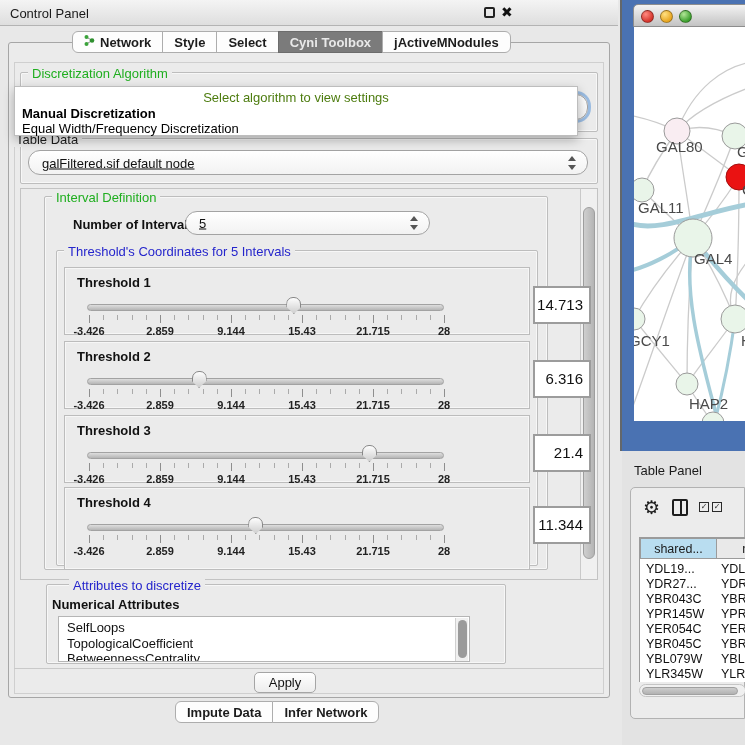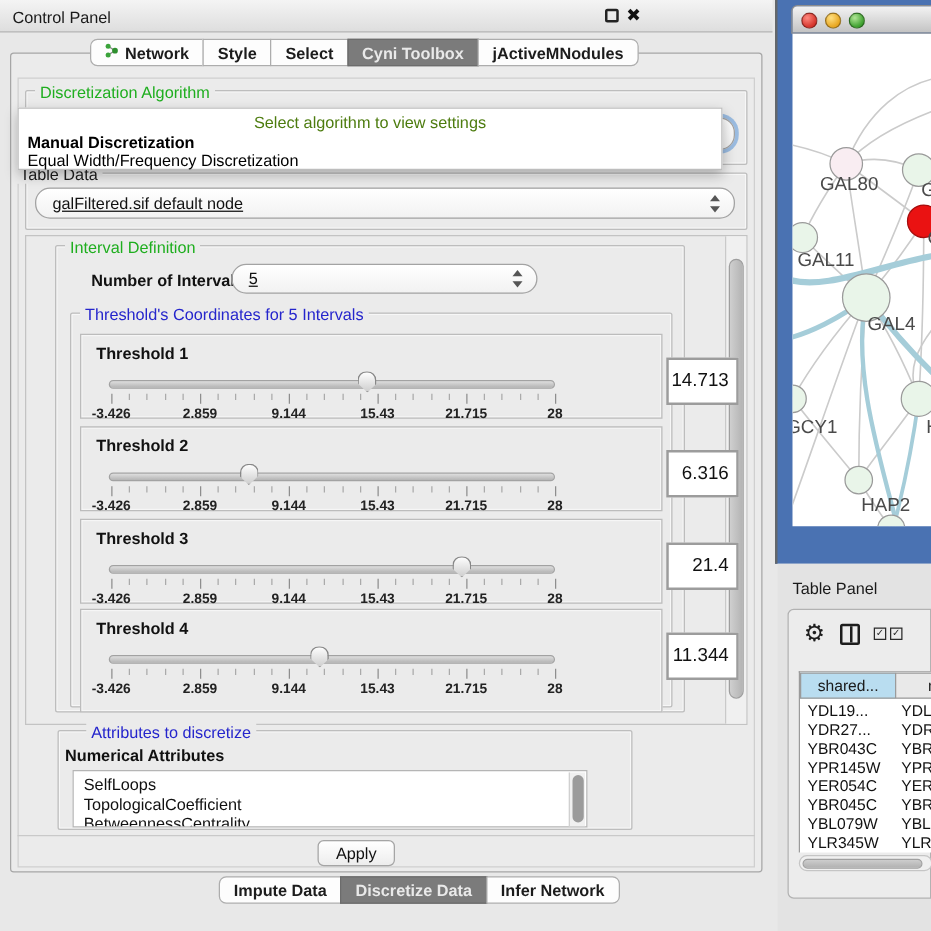--- a/index.html
+++ b/index.html
@@ -358,23 +358,20 @@
         <div class="attr-item" style="top: 18.5px;">TopologicalCoefficient</div>
         <div class="attr-item" style="top: 34px;">BetweennessCentrality</div>
       </div>
 
     <div id="apply-bar" class="abs"></div>
     <div id="apply-btn" class="abs">Apply</div>
 
     <div id="bottom-tabs" class="abs tabbar">
         <div class="tab">
           <span>Impute Data</span>
-        </div>
-        <div class="tab selected">
-          <span>Discretize Data</span>
         </div>
         <div class="tab">
           <span>Infer Network</span>
         </div>
       </div>
   </div>
 
   <div id="net-window" class="abs">
     <div id="net-titlebar">
       <span id="light-red" class="light"></span>

